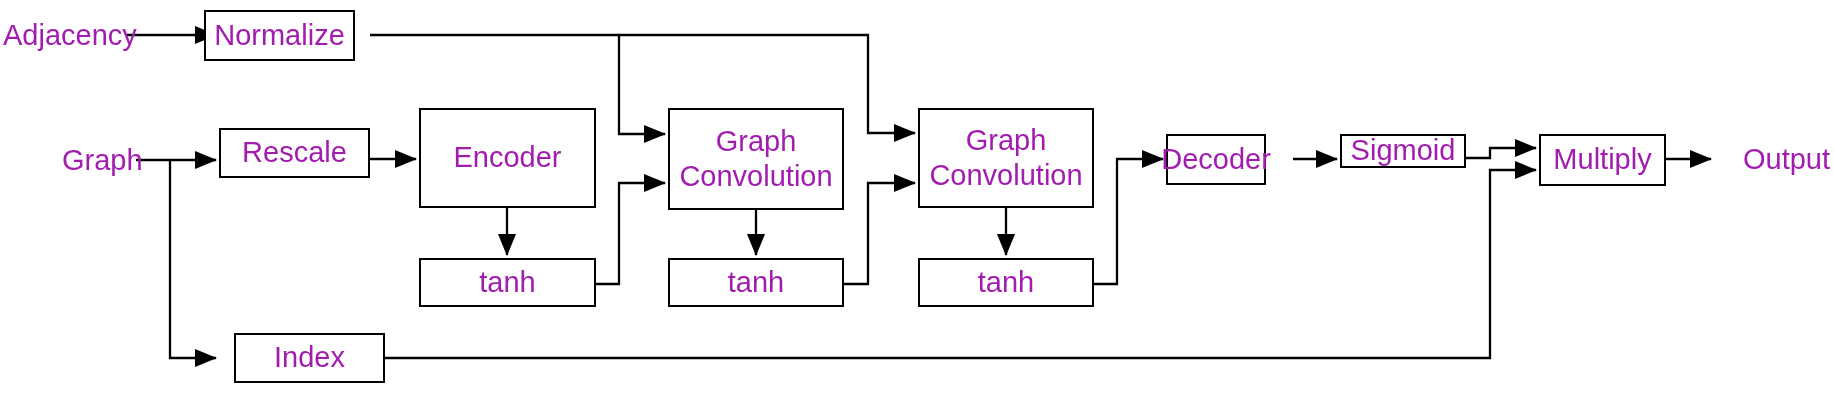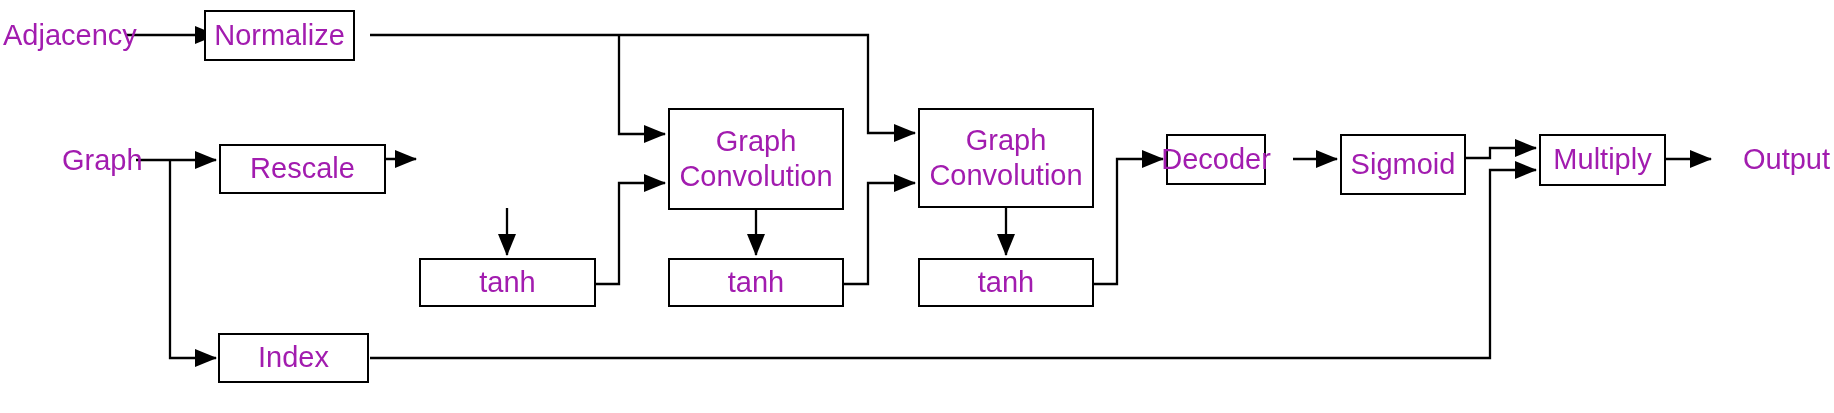--- a/index.html
+++ b/index.html
@@ -78,34 +78,35 @@
     <path d="M 370 358 H 1490 V 170 H 1536" marker-end="url(#arrow)"></path>
     <path d="M 1665 159 H 1711" marker-end="url(#arrow)"></path>
   </svg>
 
   <div class="ext-label" style="left:3px;top:20px;height:30px;">Adjacency</div>
   <div class="ext-label" style="left:62px;top:145px;height:30px;">Graph</div>
   <div class="ext-label" style="left:1727px;top:144px;height:30px;margin-left:16px;">Output</div>
 
   <div class="node" style="left:204px;top:10px;width:151px;height:51px;">Normalize</div>
 
-  <div class="node" style="left:219px;top:144px;width:167px;height:50px;">Rescale</div>
+  <div class="node" style="left:219px;top:128px;width:151px;height:50px;">Rescale</div>
 
+  <div class="node" style="left:419px;top:108px;width:177px;height:100px;">Encoder</div>
 
   <div class="node" style="left:419px;top:258px;width:177px;height:49px;">tanh</div>
 
   <div class="node" style="left:668px;top:108px;width:176px;height:102px;">Graph Convolution</div>
 
   <div class="node" style="left:668px;top:258px;width:176px;height:49px;">tanh</div>
 
   <div class="node" style="left:918px;top:108px;width:176px;height:100px;">Graph Convolution</div>
 
   <div class="node" style="left:918px;top:258px;width:176px;height:49px;">tanh</div>
 
   <div class="node" style="left:1166px;top:134px;width:100px;height:51px;">Decoder</div>
 
-  <div class="node" style="left:1340px;top:134px;width:126px;height:61px;">Sigmoid</div>
+  <div class="node" style="left:1340px;top:134px;width:126px;height:34px;">Sigmoid</div>
 
   <div class="node" style="left:1539px;top:134px;width:127px;height:52px;">Multiply</div>
 
-  <div class="node" style="left:218px;top:333px;width:151px;height:50px;">Index</div>
+  <div class="node" style="left:234px;top:333px;width:151px;height:50px;">Index</div>
 
 </div>
 
 </body></html>

